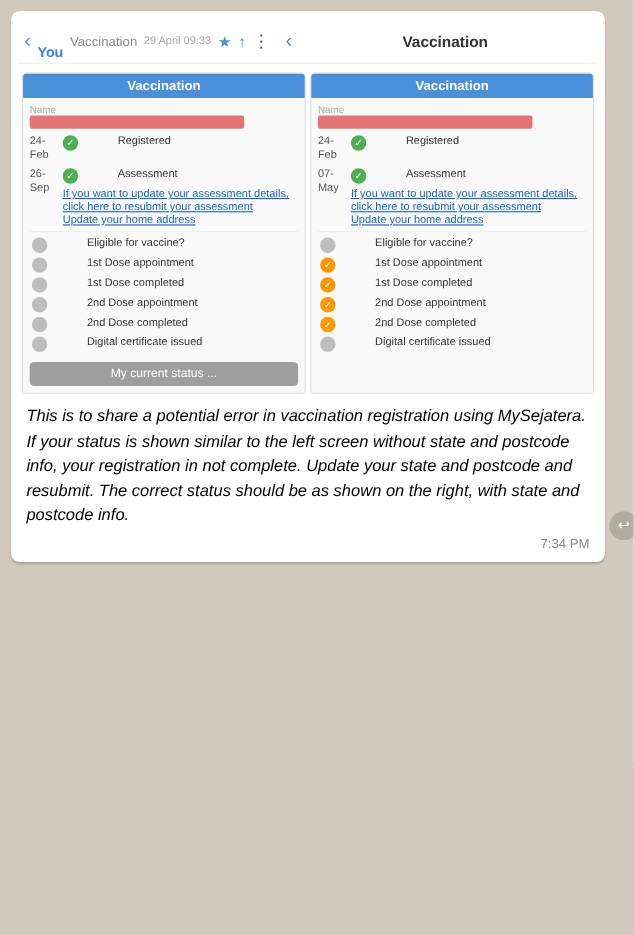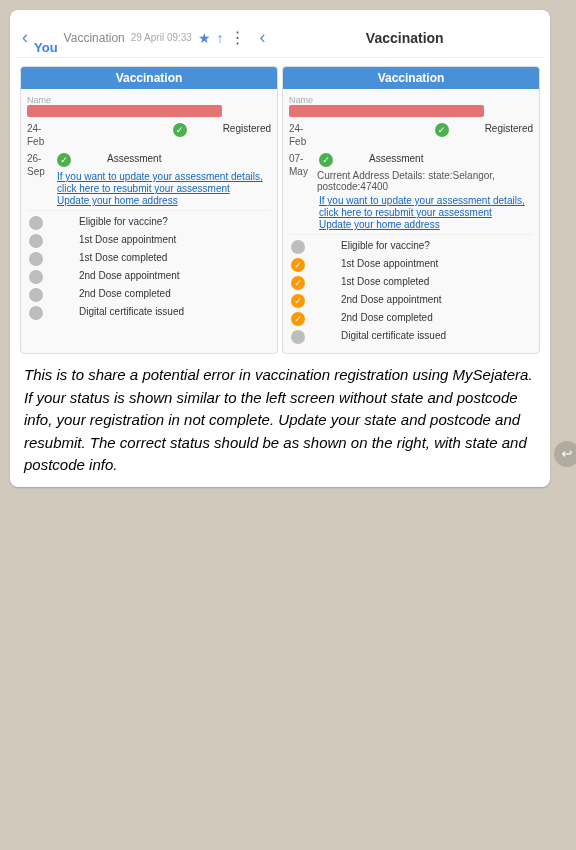--- a/index.html
+++ b/index.html
@@ -101,21 +101,20 @@
       height: 12px;
       border-radius: 2px;
       width: 80%;
     }
 
     .date-row {
       display: flex;
       align-items: flex-start;
       gap: 4px;
       margin-bottom: 4px;
-      justify-content: space-between;
     }
 
     .date-label {
       color: #555;
       font-size: 10px;
       min-width: 24px;
       line-height: 1.3;
     }
 
     .status-item {
@@ -304,20 +303,21 @@
           <div class="status-item">
             <div class="status-icon icon-grey"></div>
             <span class="status-text">2nd Dose completed</span>
           </div>
           <div class="status-item">
             <div class="status-icon icon-grey"></div>
             <span class="status-text">Digital certificate issued</span>
           </div>
         </div>
 
+        <button class="my-status-btn">My current status ...</button>
       </div>
 
       <div class="panel">
         <div class="panel-header">Vaccination</div>
 
         <div style="margin-bottom:5px;">
           <div style="font-size:9px;color:#aaa;">Name</div>
           <div class="name-redacted"></div>
         </div>
 
@@ -333,21 +333,20 @@
         </div>
 
         <div class="date-row">
           <div class="date-label" style="white-space:pre-line;">07-
 May</div>
           <div>
             <div class="status-item">
               <div class="status-icon icon-green icon-check"></div>
               <span class="status-text">Assessment</span>
             </div>
-            <div class="assessment-detail">Current Address Details: state:Selangor, postcode:47400</div>
             <div style="padding-left:2px;">
               <span class="link-text">If you want to update your assessment details, click here to resubmit your assessment</span>
               <br>
               <span class="link-text">Update your home address</span>
             </div>
           </div>
         </div>
 
         <hr class="section-divider">
 
@@ -376,17 +375,18 @@
             <div class="status-icon icon-grey"></div>
             <span class="status-text">Digital certificate issued</span>
           </div>
         </div>
       </div>
 
     </div>
 
     <div class="message-text">This is to share a potential error in vaccination registration using MySejatera.  If your status is shown similar to the left screen without state and postcode info, your registration in not complete.  Update your state and postcode and resubmit.  The correct status should be as shown on the right, with state and postcode info.</div>
 
+    <div class="timestamp">7:34 PM</div>
 
     <div class="reply-icon">↩</div>
 
   </div>
 </div>
 
 </body></html>

